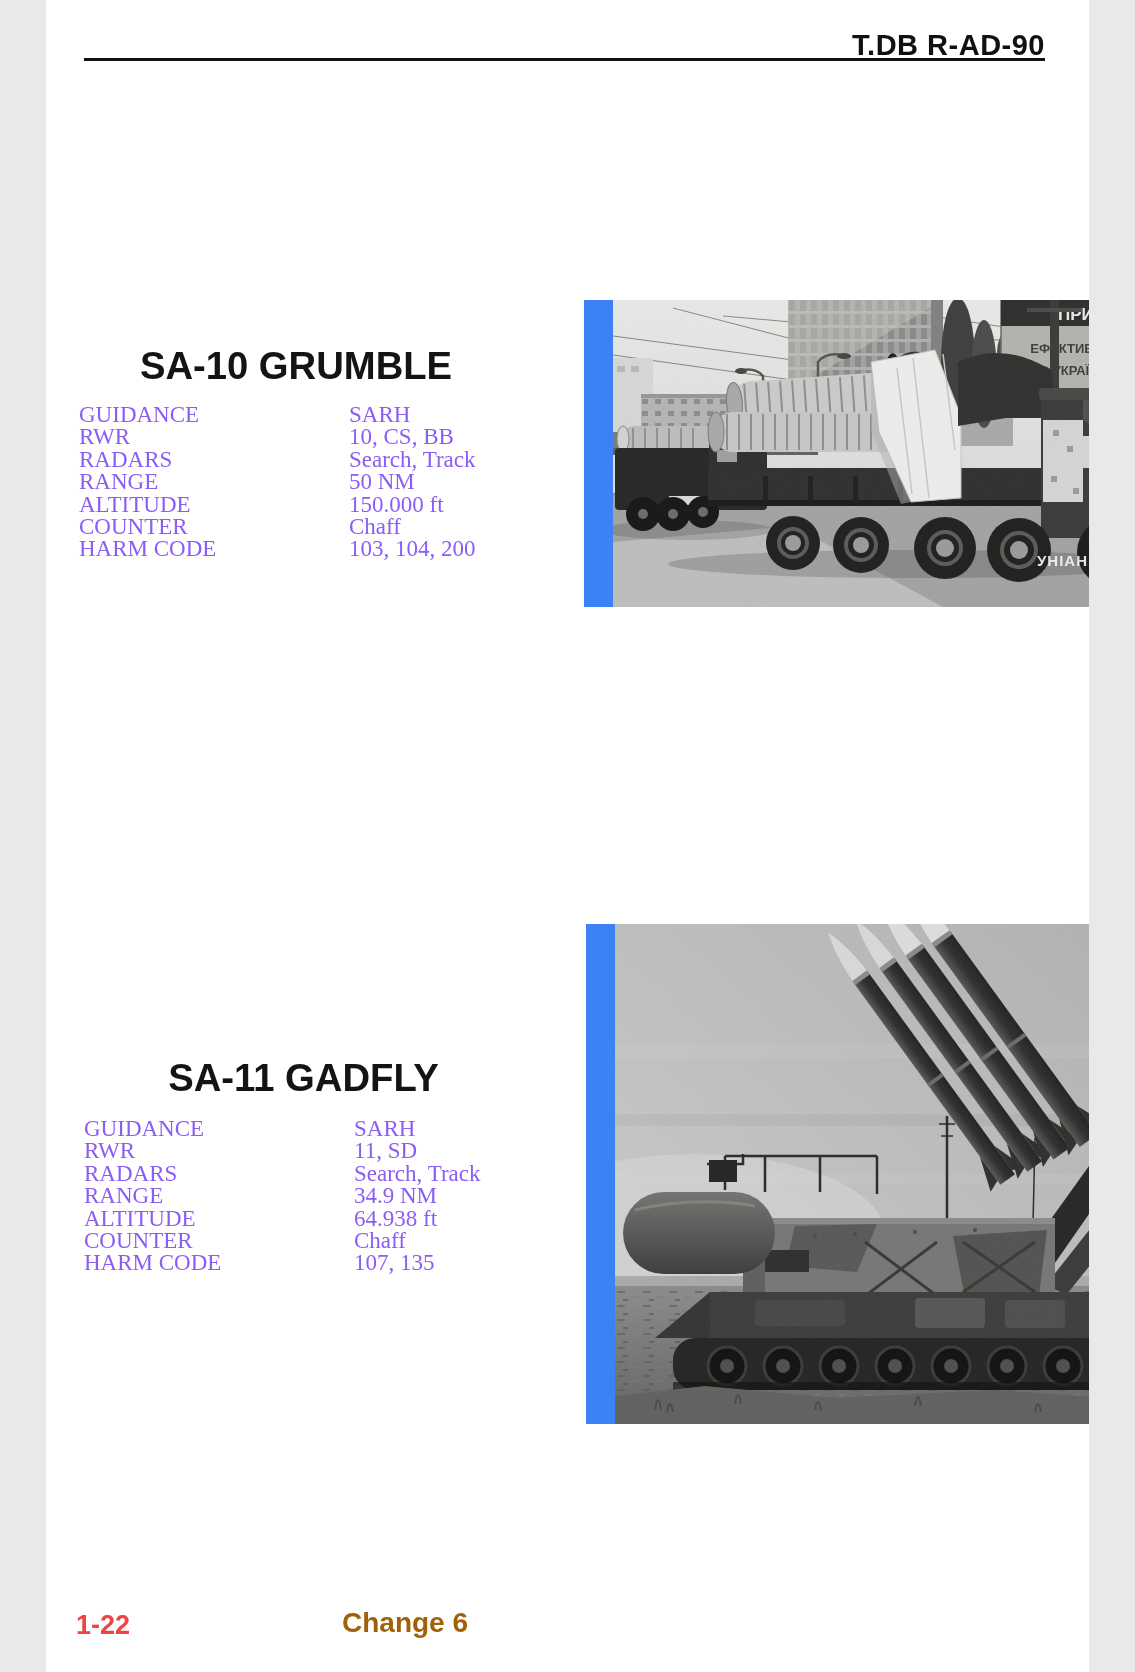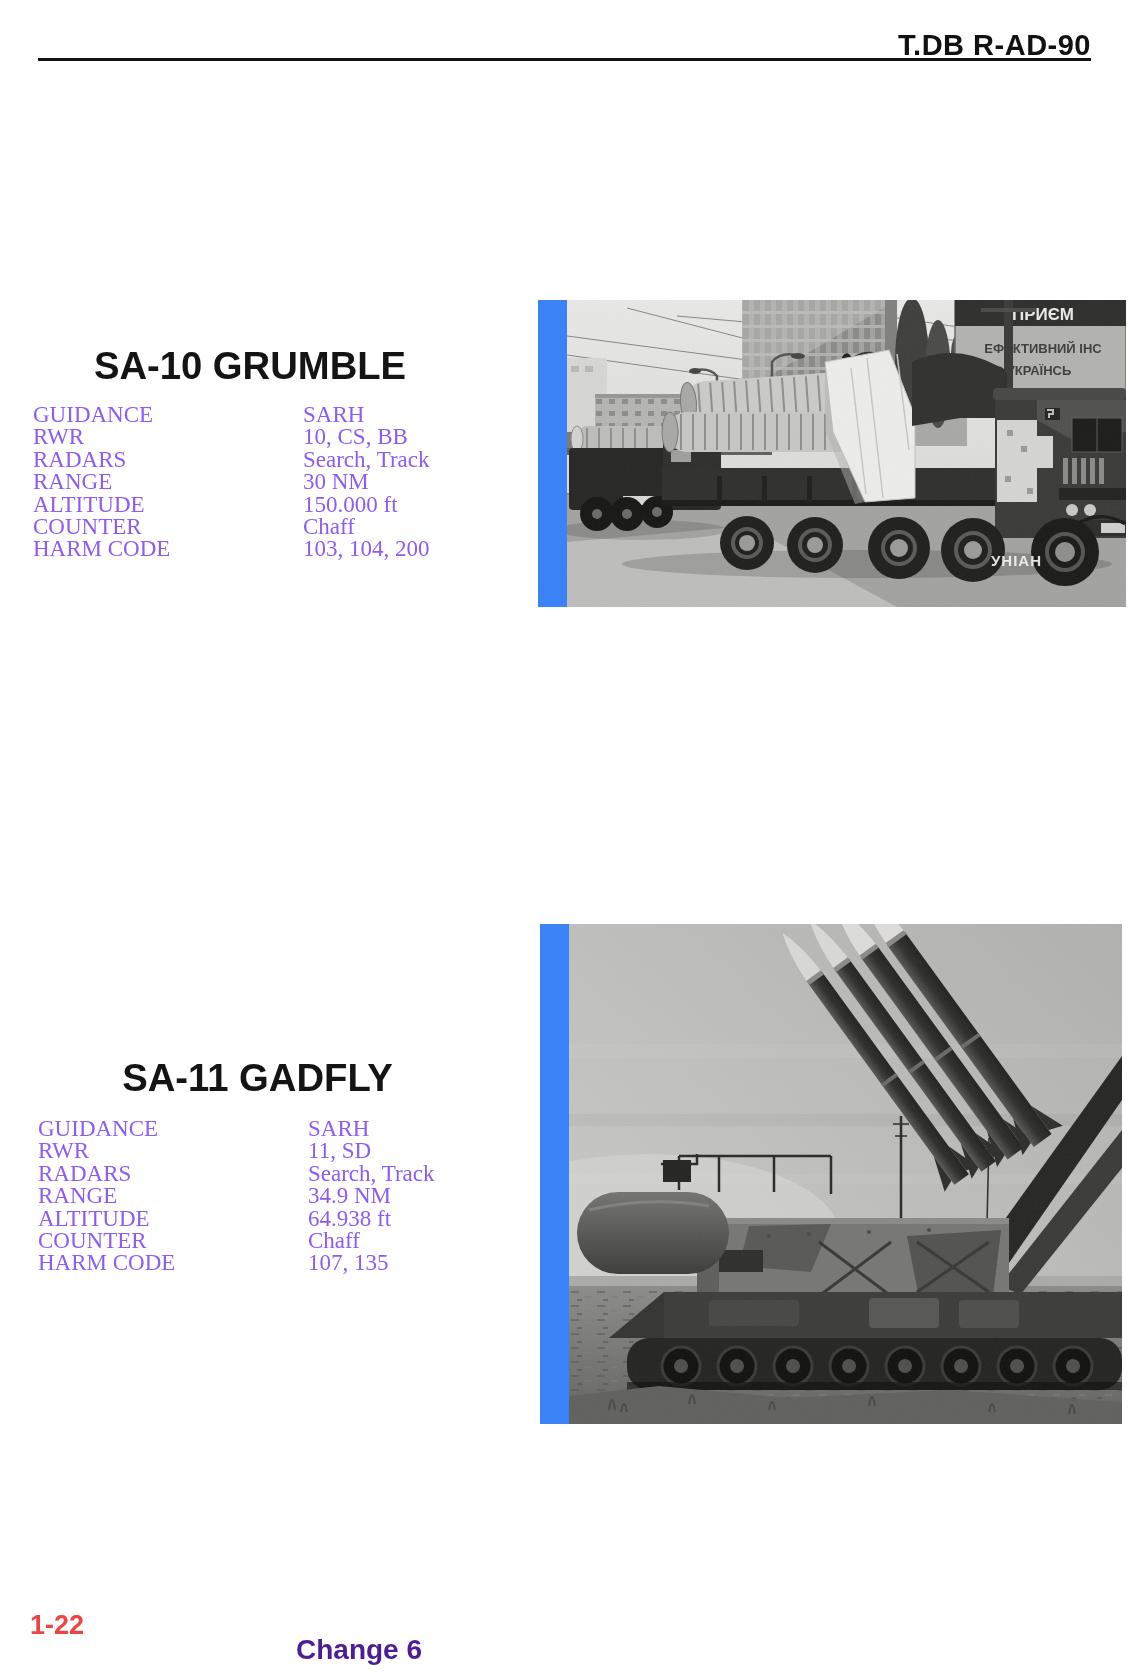--- a/index.html
+++ b/index.html
@@ -1,17 +1,17 @@
 <!DOCTYPE html>
 <html><head>
 <meta charset="utf-8">
 <style>
   html,body { margin:0; padding:0; background:#e9e9e9; }
   .page {
-    position:relative; width:1135px; height:1672px; margin:0 auto;
+    position:relative; width:1043px; height:1672px; margin:0 auto;
     background:#ffffff; overflow:hidden; color:#161616;
     font-family:"Liberation Serif", serif;
   }
   
   .header-doc-ref {
     position:absolute; top:29px; right:44px;
     font-family:"Liberation Sans", sans-serif; font-weight:bold; font-size:29px;
     letter-spacing:0.5px; color:#111;
   }
   .header-rule { position:absolute; left:38px; right:44px; top:58px; height:3px; background:#121212; }
@@ -35,21 +35,21 @@
   .photo-1 { left:538px; top:300px; width:559px; height:307px; }
   .photo-2 { left:540px; top:924px; width:553px; height:500px; }
   .photo svg { display:block; width:100%; height:100%; }
   
   .footer-page-number {
     position:absolute; left:30px; top:1610px;
     font-family:"Liberation Sans", sans-serif; font-weight:bold; font-size:27px; color:#ef4444;
   }
   .footer-change-notice {
     position:absolute; left:296px; top:1607px;
-    font-family:"Liberation Sans", sans-serif; font-weight:bold; font-size:28px; color:#4c1d95;margin-top:27px;
+    font-family:"Liberation Sans", sans-serif; font-weight:bold; font-size:28px; color:#a16207;
   }
 </style>
 </head>
 <body>
 
 <div class="page">
 
   <div class="header-doc-ref">T.DB R-AD-90</div>
   <div class="header-rule"></div>
 
@@ -62,21 +62,21 @@
     <div class="spec-row">
       <span class="spec-label">RWR</span>
       <span class="spec-value">10, CS, BB</span>
     </div>
     <div class="spec-row">
       <span class="spec-label">RADARS</span>
       <span class="spec-value">Search, Track</span>
     </div>
     <div class="spec-row">
       <span class="spec-label">RANGE</span>
-      <span class="spec-value">30 NM</span>
+      <span class="spec-value">50 NM</span>
     </div>
     <div class="spec-row">
       <span class="spec-label">ALTITUDE</span>
       <span class="spec-value">150.000 ft</span>
     </div>
     <div class="spec-row">
       <span class="spec-label">COUNTER</span>
       <span class="spec-value">Chaff</span>
     </div>
     <div class="spec-row">

